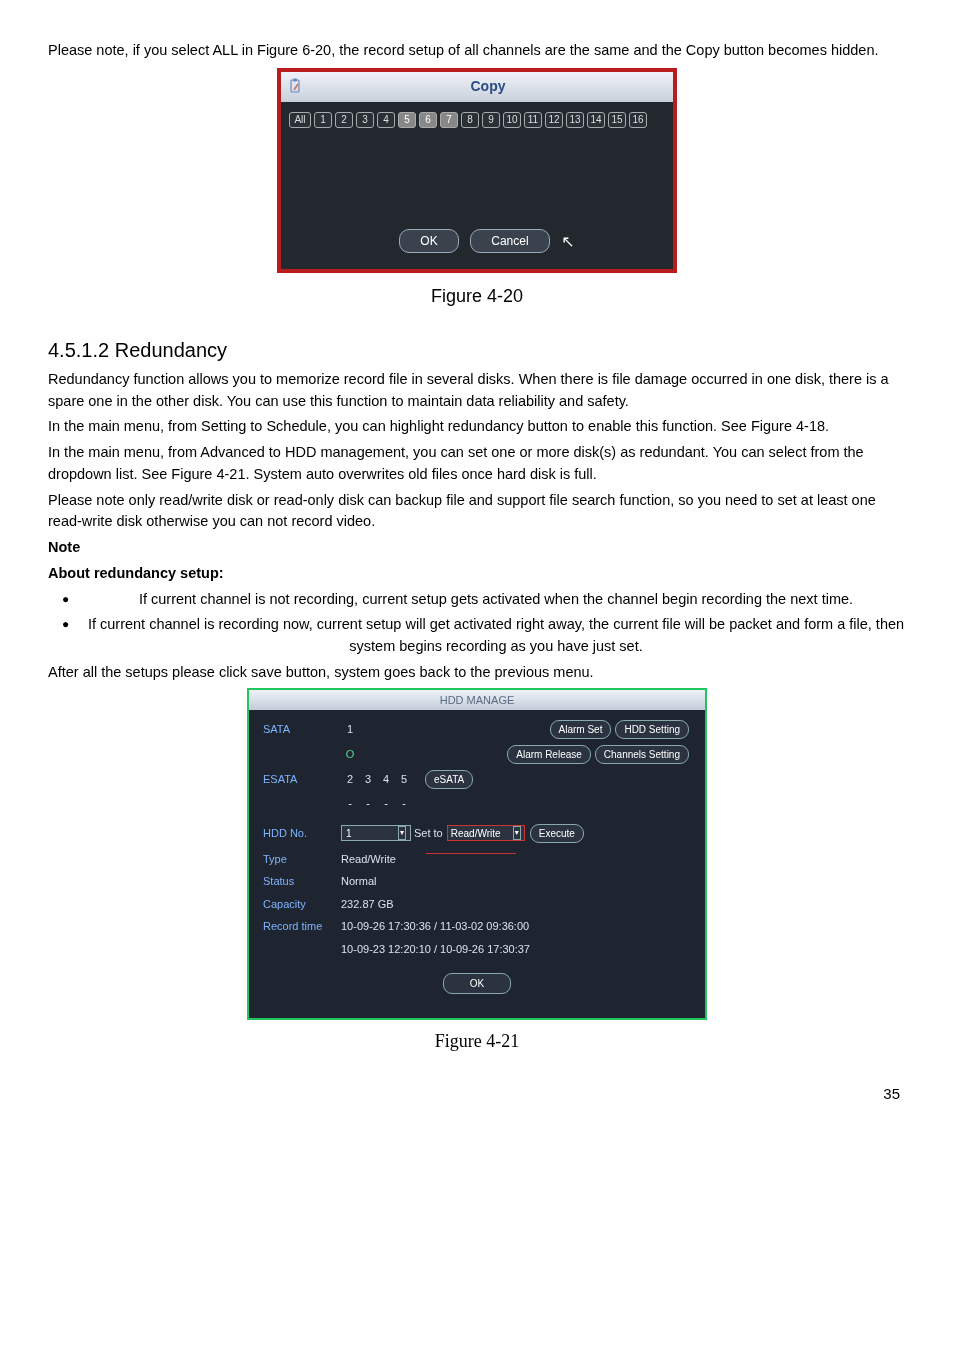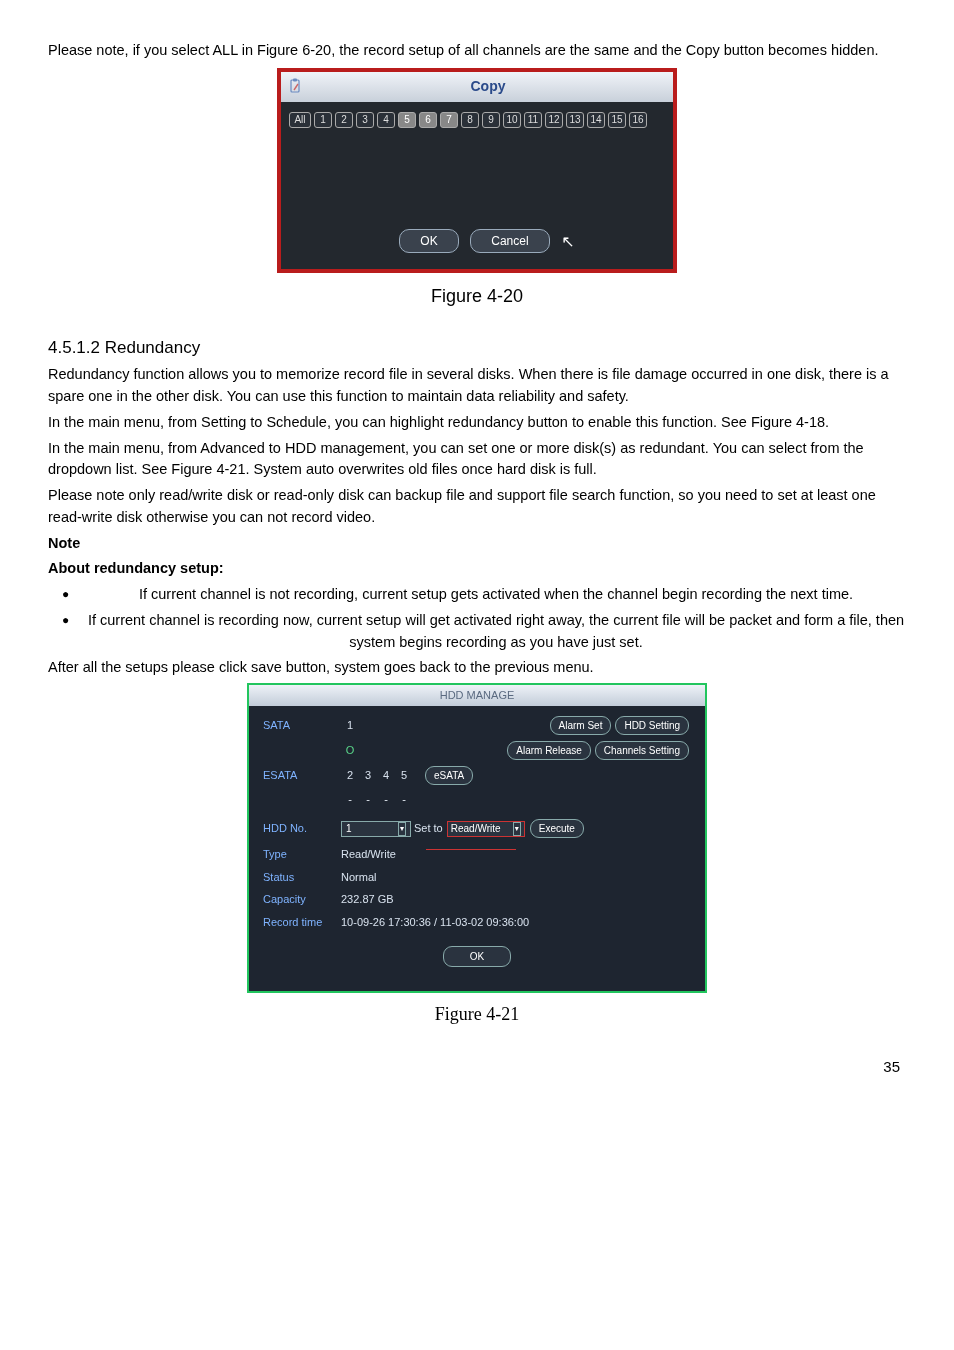--- a/index.html
+++ b/index.html
@@ -58,21 +58,21 @@
     border: 1px solid #9ab;
     border-radius: 10px;
     color: #fff;
     background: #3a424d;
     padding: 2px 20px;
     font-size: 12px;
     margin: 0 4px;
     cursor: pointer;
   }
   .caption { text-align: center; margin: 8px 0 18px 0; font-size: 18px; }
-  .h3 { font-size: 17px; margin: 25px 0 4px 0; }
+  .h3 { font-size: 20px; margin: 25px 0 4px 0; }
   .bold { font-weight: bold; }
   ul.bullets { list-style: none; margin: 4px 0 4px 14px; text-align: center; }
   ul.bullets > li { margin-bottom: 4px; position: relative; padding-left: 24px; }
   ul.bullets > li::before {
     content: "●"; position: absolute; left: 0; top: 1px; font-size: 12px;
   }
   
   .hdd-dialog {
     width: 460px;
     margin: 4px auto 6px auto;
@@ -249,20 +249,24 @@
       <span class="hdd-val">Normal</span>
     </div>
     <div class="hdd-row">
       <span class="hdd-label">Capacity</span>
       <span class="hdd-val">232.87 GB</span>
     </div>
     <div class="hdd-row">
       <span class="hdd-label">Record time</span>
       <span class="hdd-val">10-09-26 17:30:36 / 11-03-02 09:36:00</span>
     </div>
+    <div class="hdd-row">
+      <span class="hdd-label"></span>
+      <span class="hdd-val">10-09-23 12:20:10 / 10-09-26 17:30:37</span>
+    </div>
 
     <div class="hdd-footer">
       <span class="mini-btn" style="padding:2px 26px;">OK</span>
     </div>
   </div>
 </div>
 <div class="caption" style="font-family:'Times New Roman',serif;">Figure 4-21</div>
 
 <div class="page-num">35</div>
 

